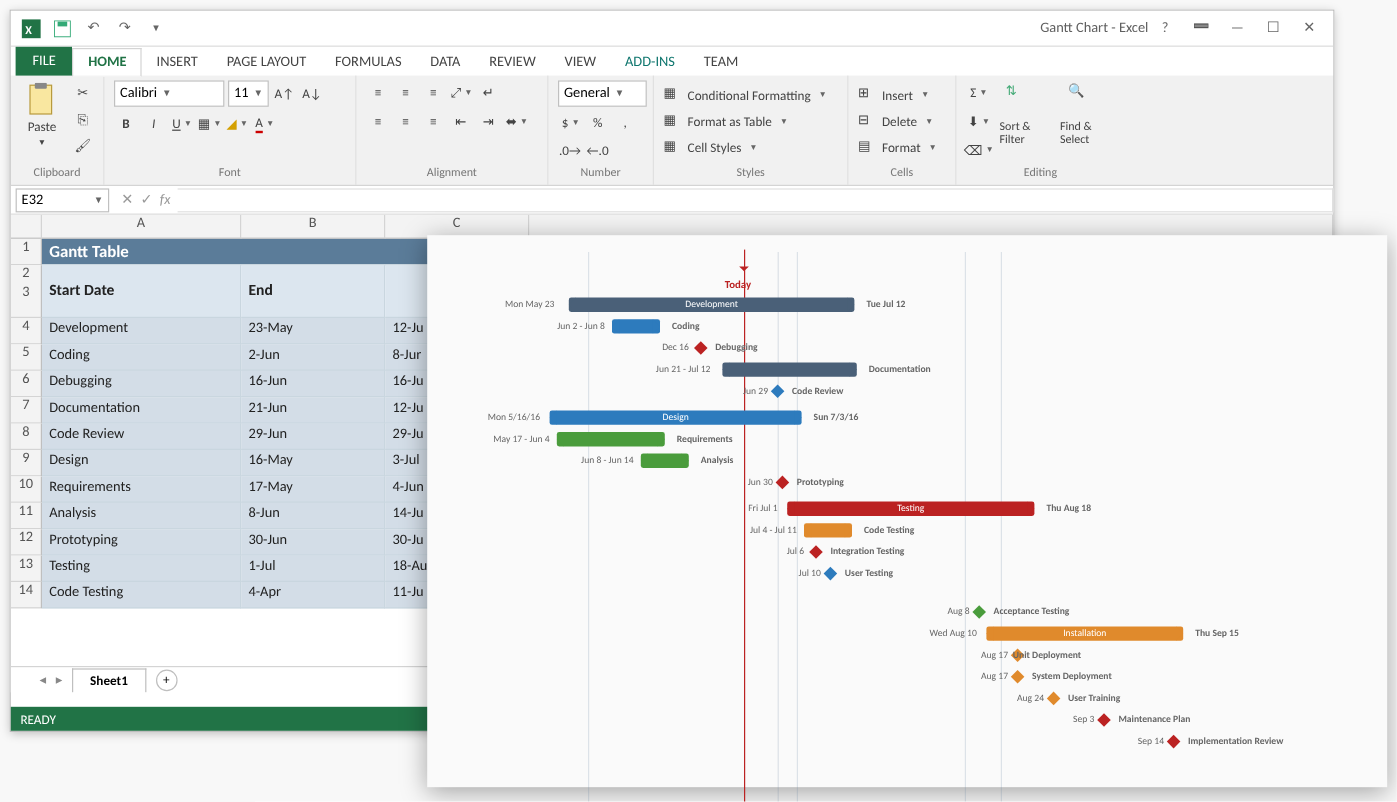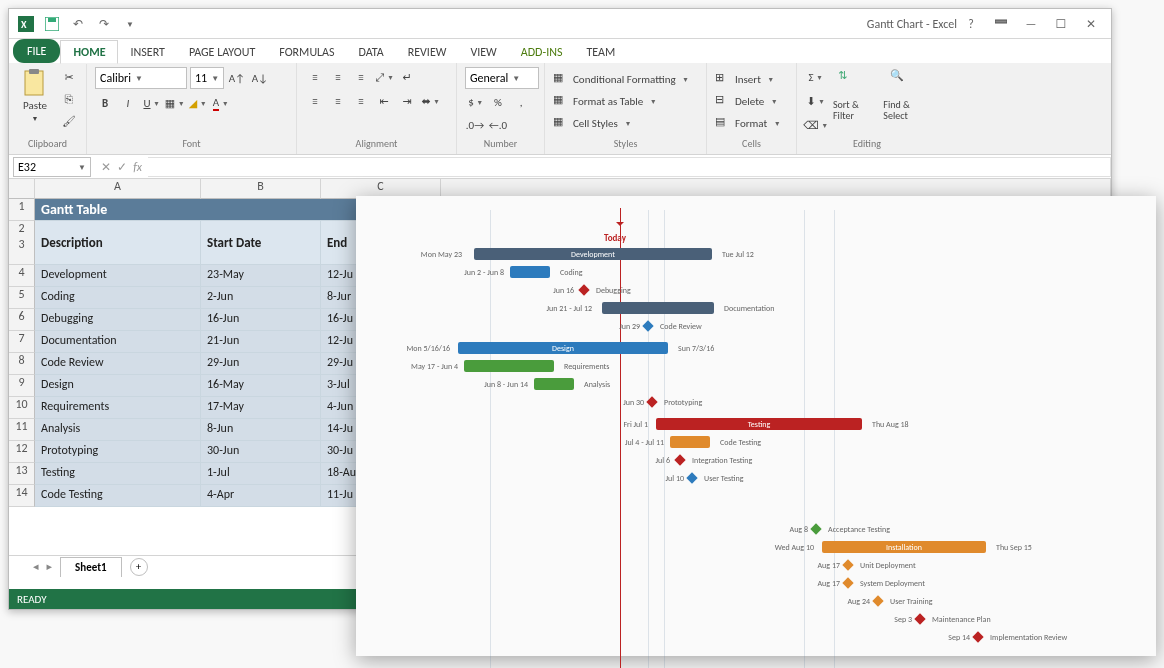--- a/index.html
+++ b/index.html
@@ -12,23 +12,23 @@
 .titlebar { height: 30px; background: #fff; border-bottom: 1px solid #d6d6d6; display: flex; align-items: center; font-size: 12px; color: #666; }
 .qat { display: flex; align-items: center; gap: 4px; padding: 0 6px; }
 .qat-item { width: 22px; height: 22px; display: flex; align-items: center; justify-content: center; cursor: pointer; }
 .titlebar-title { flex: 1; text-align: right; font-size: 12px; color: #5f5f5f; }
 .win-controls { display: flex; gap: 2px; padding-right: 6px; }
 .win-btn { width: 28px; height: 22px; display: flex; align-items: center; justify-content: center; cursor: pointer; }
 
 
 .ribbon-tabs { height: 24px; background: #fff; display: flex; align-items: flex-end; padding-left: 4px; font-size: 12px; }
 .rtab { padding: 4px 12px; color: #444; cursor: pointer; }
-.rtab.file { background: #217346; color: #fff; padding: 5px 14px; border-radius: 11px; }
+.rtab.file { background: #217346; color: #fff; padding: 5px 14px; }
 .rtab.active { border: 1px solid #d4d4d4; border-bottom: 1px solid #f1f1f1; color: #217346; font-weight: 600; background: #fff; position: relative; top: 1px; }
-.rtab.addins { color: #4d7c0f; }
+.rtab.addins { color: #0f766e; }
 
 
 .ribbon { height: 92px; background: #f1f1f1; border-bottom: 1px solid #d4d4d4; display: flex; }
 .rgroup { border-right: 1px solid #e0e0e0; padding: 4px 8px; display: flex; flex-direction: column; justify-content: space-between; }
 .rgroup-body { display: flex; gap: 6px; align-items: flex-start; height: 70px; }
 .rgroup-label { font-size: 10px; color: #777; text-align: center; padding-top: 2px; }
 .big-btn { display: flex; flex-direction: column; align-items: center; gap: 2px; font-size: 11px; color: #444; cursor: pointer; padding: 2px 4px; }
 .ico { width: 16px; height: 16px; display: inline-block; }
 .ico-big { width: 28px; height: 28px; }
 .stack { display: flex; flex-direction: column; gap: 2px; }
@@ -75,21 +75,21 @@
 .today-marker { position: absolute; top: -22px; bottom: -380px; left: 216px; width: 1px; background: #b22; }
 .today-marker::after { content: ''; position: absolute; top: 14px; left: -4px; border: 4px solid transparent; border-top-color: #b22; }
 .today-label { position: absolute; top: 2px; left: 200px; font-size: 9px; color: #b22; font-weight: 600; }
 .vline { position: absolute; top: -20px; bottom: -380px; width: 1px; background: rgba(100,130,160,0.2); }
 .grow-g { position: relative; height: 16px; margin-bottom: 2px; display: flex; align-items: center; }
 .gbar { position: absolute; height: 12px; border-radius: 2px; display: flex; align-items: center; justify-content: center; color: #fff; font-size: 8px; }
 .gbar.arrow::before, .gbar.arrow::after { content: ''; position: absolute; top: 0; border: 6px solid transparent; }
 .gbar.arrow::before { left: -6px; border-right-color: inherit; }
 .gbar.arrow::after { right: -6px; border-left-color: inherit; }
 .glabel-l { position: absolute; font-size: 8px; color: #666; text-align: right; }
-.glabel-r { position: absolute; font-size: 8px; color: #666; }
+.glabel-r { position: absolute; font-size: 8px; color: #666; font-weight: bold; }
 .diamond { width: 8px; height: 8px; transform: rotate(45deg); display: inline-block; }
 </style>
 </head>
 <body>
 
 <div class="excel-window">
 
   <div class="titlebar">
     <div class="qat">
       <span class="qat-item">
@@ -315,21 +315,20 @@
       <div></div>
     </div>
     <div class="grid-body">
       <div class="grow gt-title">
           <div class="rh">1</div>
           <div class="cell" style="grid-column:span 3">Gantt Table</div>
           <div class="cell"></div>
         </div>
       <div class="grow gt-head" style="height:44px">
           <div class="rh" style="line-height:1.3">2<br>3</div>
-          <div class="cell" style="display:flex;align-items:center">Description</div>
           <div class="cell" style="display:flex;align-items:center">Start Date</div>
           <div class="cell" style="display:flex;align-items:center">End</div>
           <div class="cell"></div>
         </div>
       <div id="data-rows">
           <div class="grow">
             <div class="rh">4</div>
             <div class="cell">Development</div>
             <div class="cell">23-May</div>
             <div class="cell">12-Ju</div>
@@ -438,21 +437,21 @@
           <span>Development</span>
         </div>
         <span class="glabel-r" style="left:318px">Tue Jul 12</span>
       </div>
     <div class="grow-g">
         <span class="glabel-l" style="left:40px;width:60px">Jun 2 - Jun 8</span>
         <div class="gbar arrow" style="left:106px;width:40px;background:#2d7bbd;border-color:#2d7bbd"></div>
         <span class="glabel-r" style="left:156px">Coding</span>
       </div>
     <div class="grow-g">
-        <span class="glabel-l" style="left:130px;width:40px">Jun 16</span>
+        <span class="glabel-l" style="left:130px;width:40px">Dec 16</span>
         <span class="diamond" style="background:#b22;position:absolute;left:176px"></span>
         <span class="glabel-r" style="left:192px">Debugging</span>
       </div>
     <div class="grow-g">
         <span class="glabel-l" style="left:128px;width:60px">Jun 21 - Jul 12</span>
         <div class="gbar arrow" style="left:198px;width:112px;background:#4a6078;border-color:#4a6078"></div>
         <span class="glabel-r" style="left:320px">Documentation</span>
       </div>
     <div class="grow-g">
         <span class="glabel-l" style="left:196px;width:40px">Jun 29</span>
@@ -498,37 +497,37 @@
     <div class="grow-g">
         <span class="glabel-l" style="left:236px;width:30px">Jul 6</span>
         <span class="diamond" style="background:#b22;position:absolute;left:272px"></span>
         <span class="glabel-r" style="left:288px">Integration Testing</span>
       </div>
     <div class="grow-g">
         <span class="glabel-l" style="left:246px;width:34px">Jul 10</span>
         <span class="diamond" style="background:#2d7bbd;position:absolute;left:284px"></span>
         <span class="glabel-r" style="left:300px">User Testing</span>
       </div>
-    <div class="grow-g" style="margin-top:35px">
+    <div class="grow-g" style="margin-top:16px">
         <span class="glabel-l" style="left:370px;width:34px">Aug 8</span>
         <span class="diamond" style="background:#4a9c3c;position:absolute;left:408px"></span>
         <span class="glabel-r" style="left:424px">Acceptance Testing</span>
       </div>
 
     <div class="grow-g">
         <span class="glabel-l" style="left:354px;width:56px">Wed Aug 10</span>
         <div class="gbar arrow" style="left:418px;width:164px;background:#e08a2c;border-color:#e08a2c">
           <span>Installation</span>
         </div>
         <span class="glabel-r" style="left:592px">Thu Sep 15</span>
       </div>
     <div class="grow-g">
         <span class="glabel-l" style="left:400px;width:36px">Aug 17</span>
         <span class="diamond" style="background:#e08a2c;position:absolute;left:440px"></span>
-        <span class="glabel-r" style="left:456px">Unit Deployment</span>
+        <span class="glabel-r" style="left:440px">Unit Deployment</span>
       </div>
     <div class="grow-g">
         <span class="glabel-l" style="left:400px;width:36px">Aug 17</span>
         <span class="diamond" style="background:#e08a2c;position:absolute;left:440px"></span>
         <span class="glabel-r" style="left:456px">System Deployment</span>
       </div>
     <div class="grow-g">
         <span class="glabel-l" style="left:430px;width:36px">Aug 24</span>
         <span class="diamond" style="background:#e08a2c;position:absolute;left:470px"></span>
         <span class="glabel-r" style="left:486px">User Training</span>

